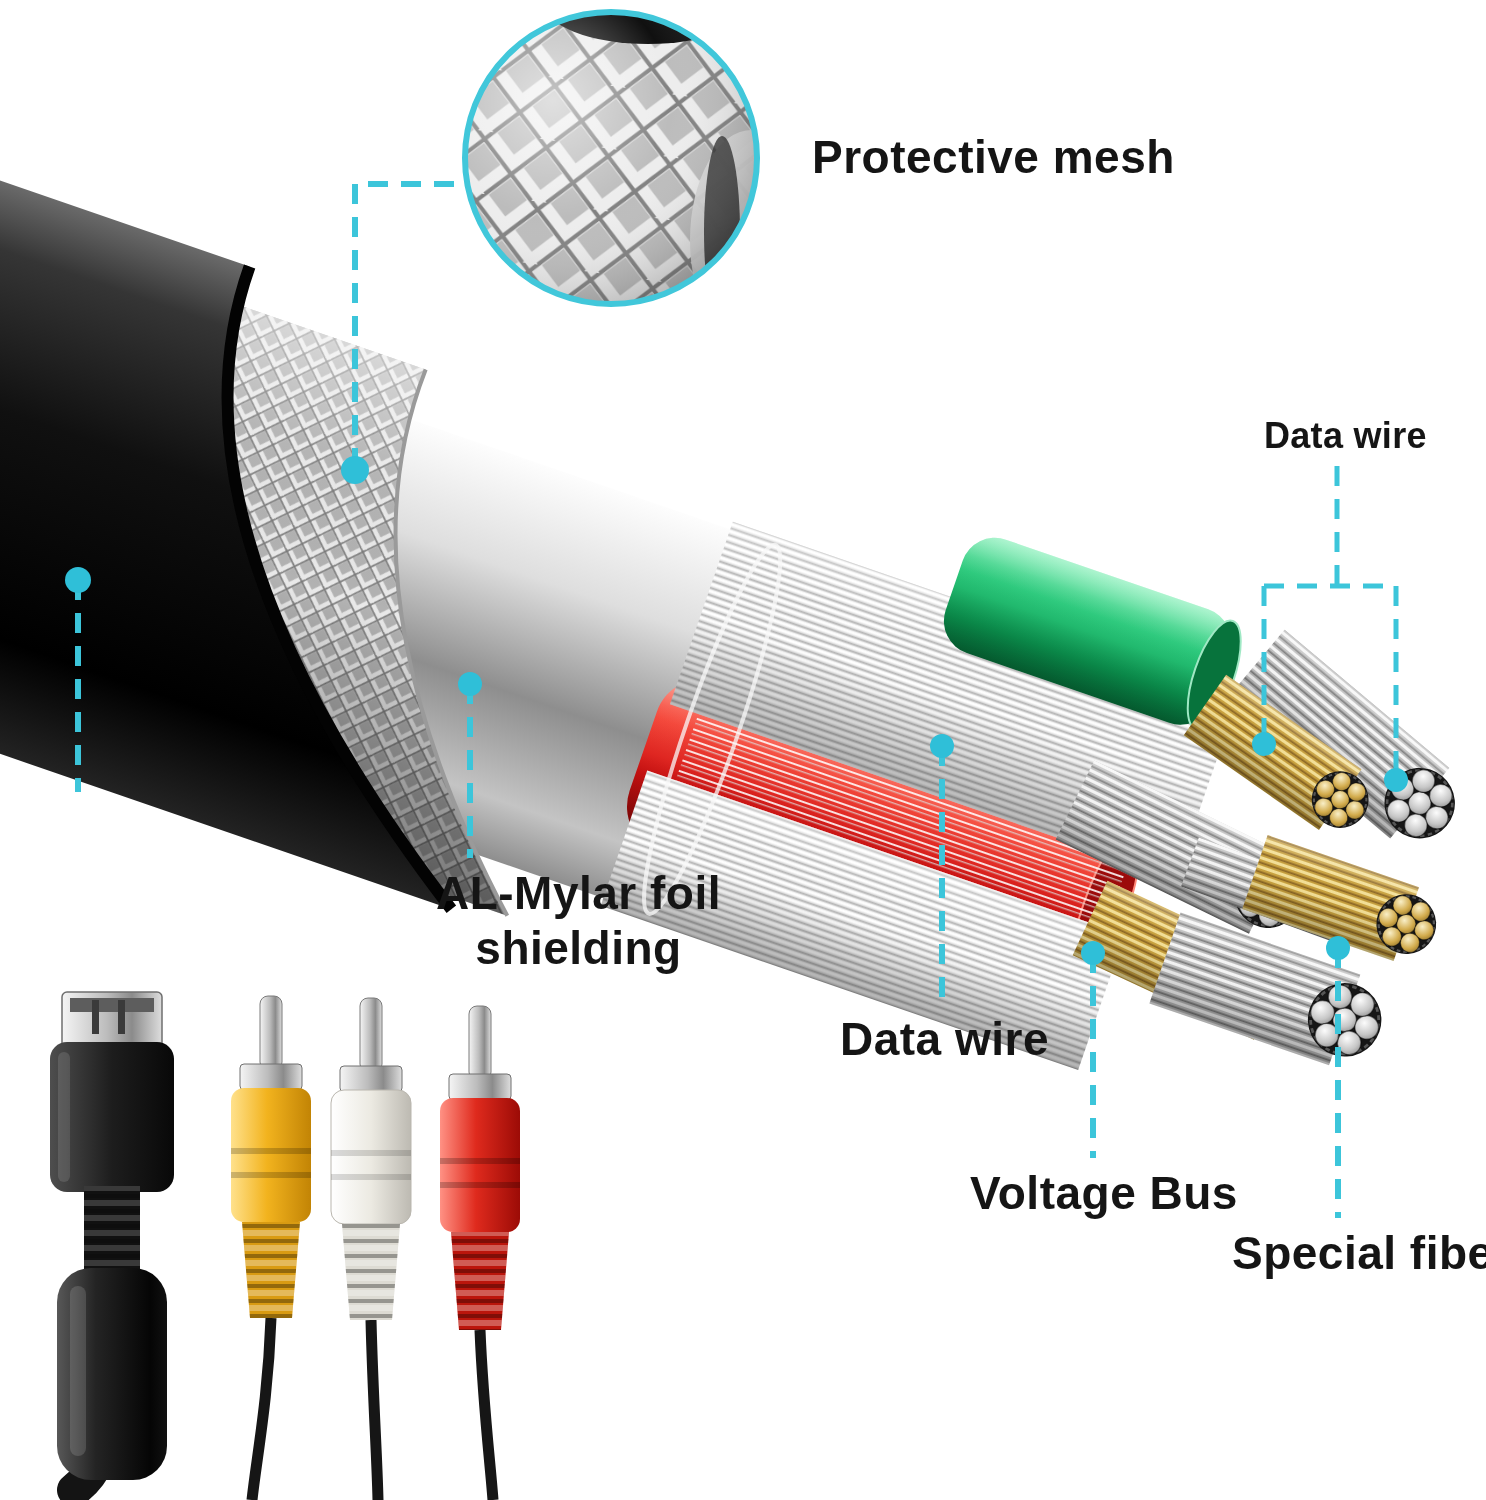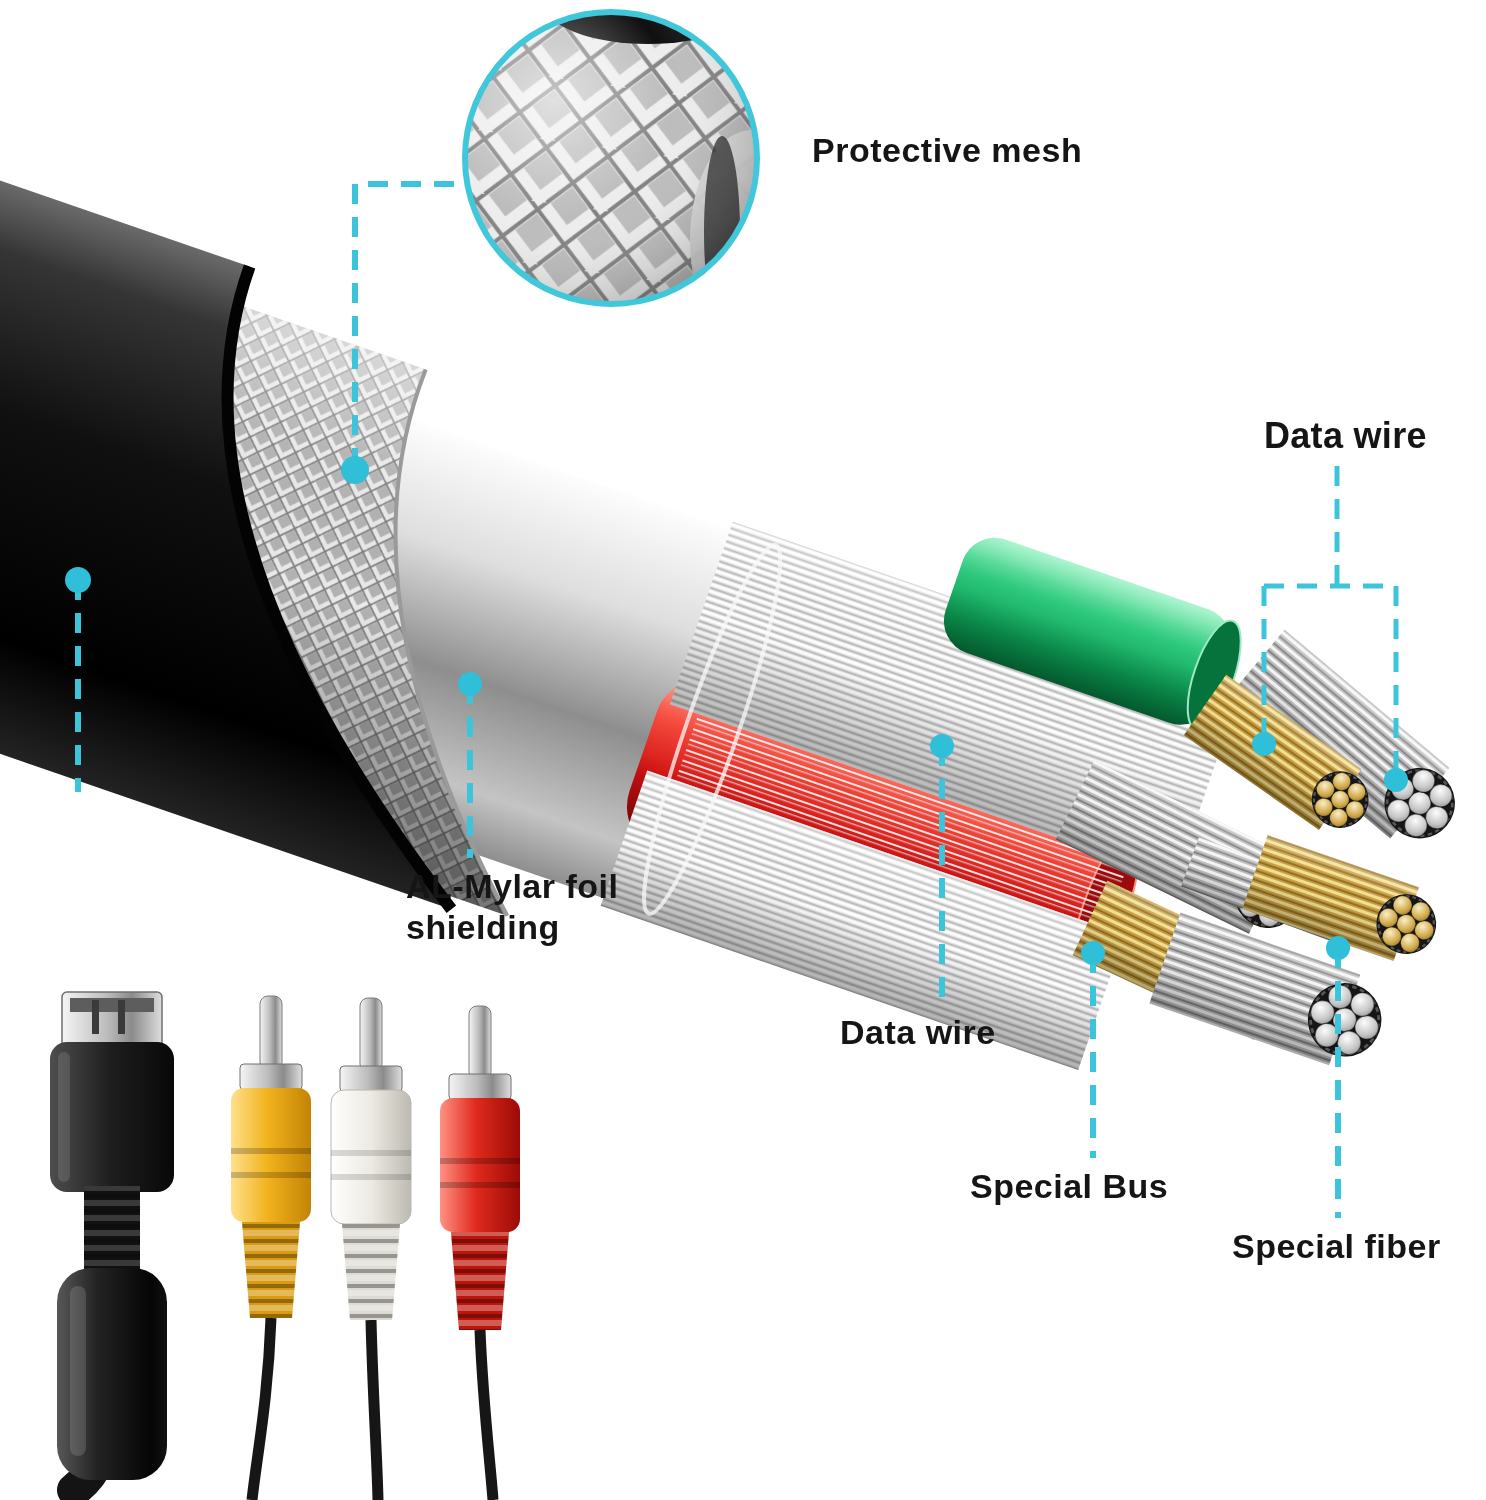--- a/index.html
+++ b/index.html
@@ -2,25 +2,25 @@
 <html><head>
 <meta charset="utf-8">
 <style>
   html,body{margin:0;padding:0;background:#fff;}
   #stage{
     position:relative;width:1486px;height:1500px;background:#fff;overflow:hidden;
     font-family:"Liberation Sans",sans-serif;
   }
   #art{position:absolute;left:0;top:0;width:1486px;height:1500px;}
   .lbl{
-    position:absolute;color:#151515;font-weight:700;font-size:34px;
+    position:absolute;color:#151515;font-weight:700;font-size:46px;
     line-height:1.2;letter-spacing:.5px;white-space:nowrap;
   }
   .lbl.small{font-size:36px;letter-spacing:.3px;}
-  .lbl.wrap{white-space:normal;width:345px;}
+  .lbl.wrap{white-space:normal;width:345px;text-align:center;}
 </style>
 </head>
 <body>
 
 <div id="stage">
 
 <svg id="art" viewBox="0 0 1486 1500" xmlns="http://www.w3.org/2000/svg">
 <defs>
   <pattern id="braid" width="24" height="24" patternUnits="userSpaceOnUse">
     <rect width="24" height="24" fill="#b2b2b2"></rect>
@@ -346,17 +346,17 @@
 
 <div class="lbl" style="left:812px;top:130px">Protective mesh</div>
 
 <div class="lbl small" style="left:1264px;top:414px">Data wire</div>
 
 
 <div class="lbl wrap" style="left:406px;top:866px">AL-Mylar foil shielding</div>
 
 <div class="lbl" style="left:840px;top:1012px">Data wire</div>
 
-<div class="lbl" style="left:970px;top:1166px">Special Bus</div>
+<div class="lbl" style="left:970px;top:1166px">Voltage Bus</div>
 
 <div class="lbl" style="left:1232px;top:1226px">Special fiber</div>
 
 </div>
 
 </body></html>

